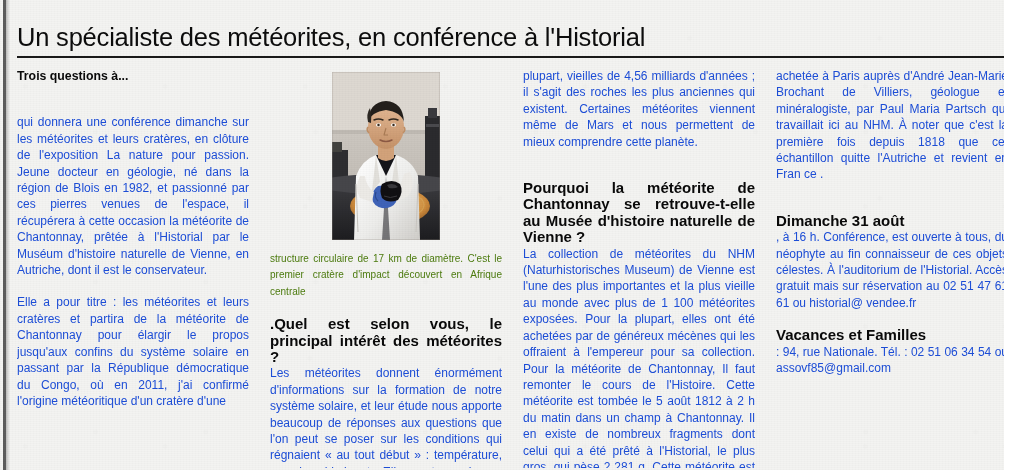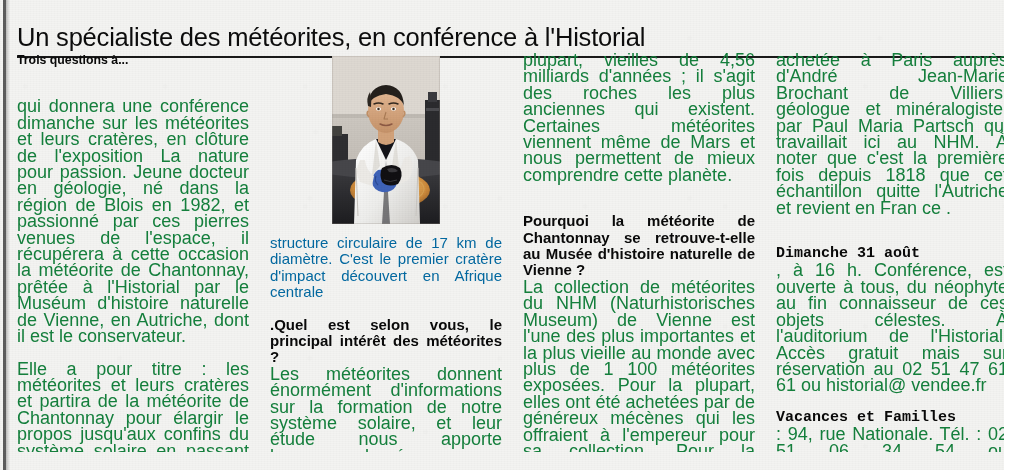--- a/index.html
+++ b/index.html
@@ -77,53 +77,53 @@
     top: 56px;
     width: 993px;
     height: 2px;
     background: #1a1a1a;
   }
 
   
   .columns {
     position: absolute;
     left: 17px;
-    top: 52px;
+    top: 68px;
     width: 993px;
     height: 400px;
     display: flex;
     gap: 0;
   }
   .col {
     width: 232px;
     margin-right: 21px;
     position: relative;
     overflow: hidden;
   }
   .col:last-child { margin-right: 0; }
 
   p.body {
     margin: 0;
-    font-size: 18px;
+    font-size: 12px;
     line-height: 16.4px;
     text-align: justify;
     text-justify: inter-word;
-    color: #15803d;
+    color: #1d4ed8;
     hyphens: none;
   }
 
   h3.qhead {
     margin: 0;
     font-size: 15px;
     line-height: 16.4px;
     font-weight: bold;
     text-align: justify;
     color: #0a0a0a;
   }
-  h3.qhead.nojust { text-align: left; font-family: Liberation Mono, monospace; }
+  h3.qhead.nojust { text-align: left; }
 
   .kicker {
     margin: 0;
     font-size: 12.3px;
     line-height: 16.4px;
     font-weight: bold;
     color: #0a0a0a;
   }
 
   .spacer-lg { height: 30px; }
@@ -139,24 +139,24 @@
   .photo {
     position: absolute;
     inset: 0;
     overflow: hidden;
     background: #cfcac4;
   }
   .photo svg { display: block; width: 108px; height: 168px; }
 
   .caption {
     margin: 0;
-    font-size: 15px;
+    font-size: 10px;
     line-height: 16.4px;
     text-align: justify;
-    color: #0369a1;
+    color: #4d7c0f;
   }
 </style>
 </head>
 <body>
 
 <div id="page">
 
   <div class="edge-bar"></div>
   <div class="edge-bar-soft"></div>
 

